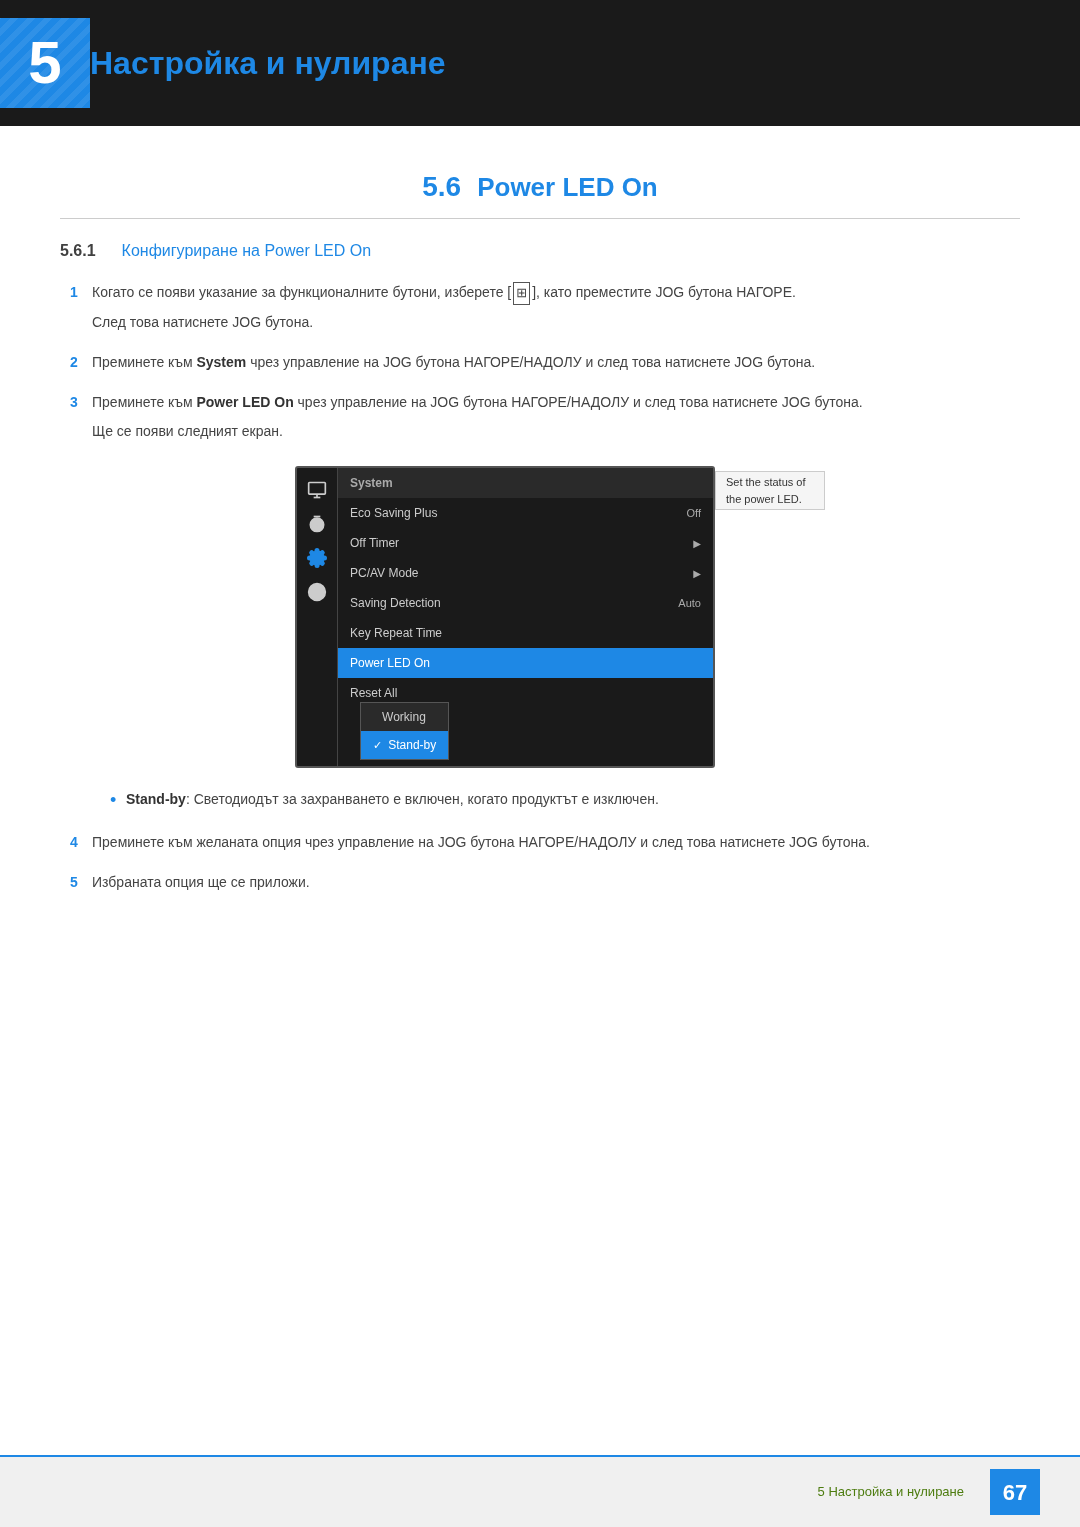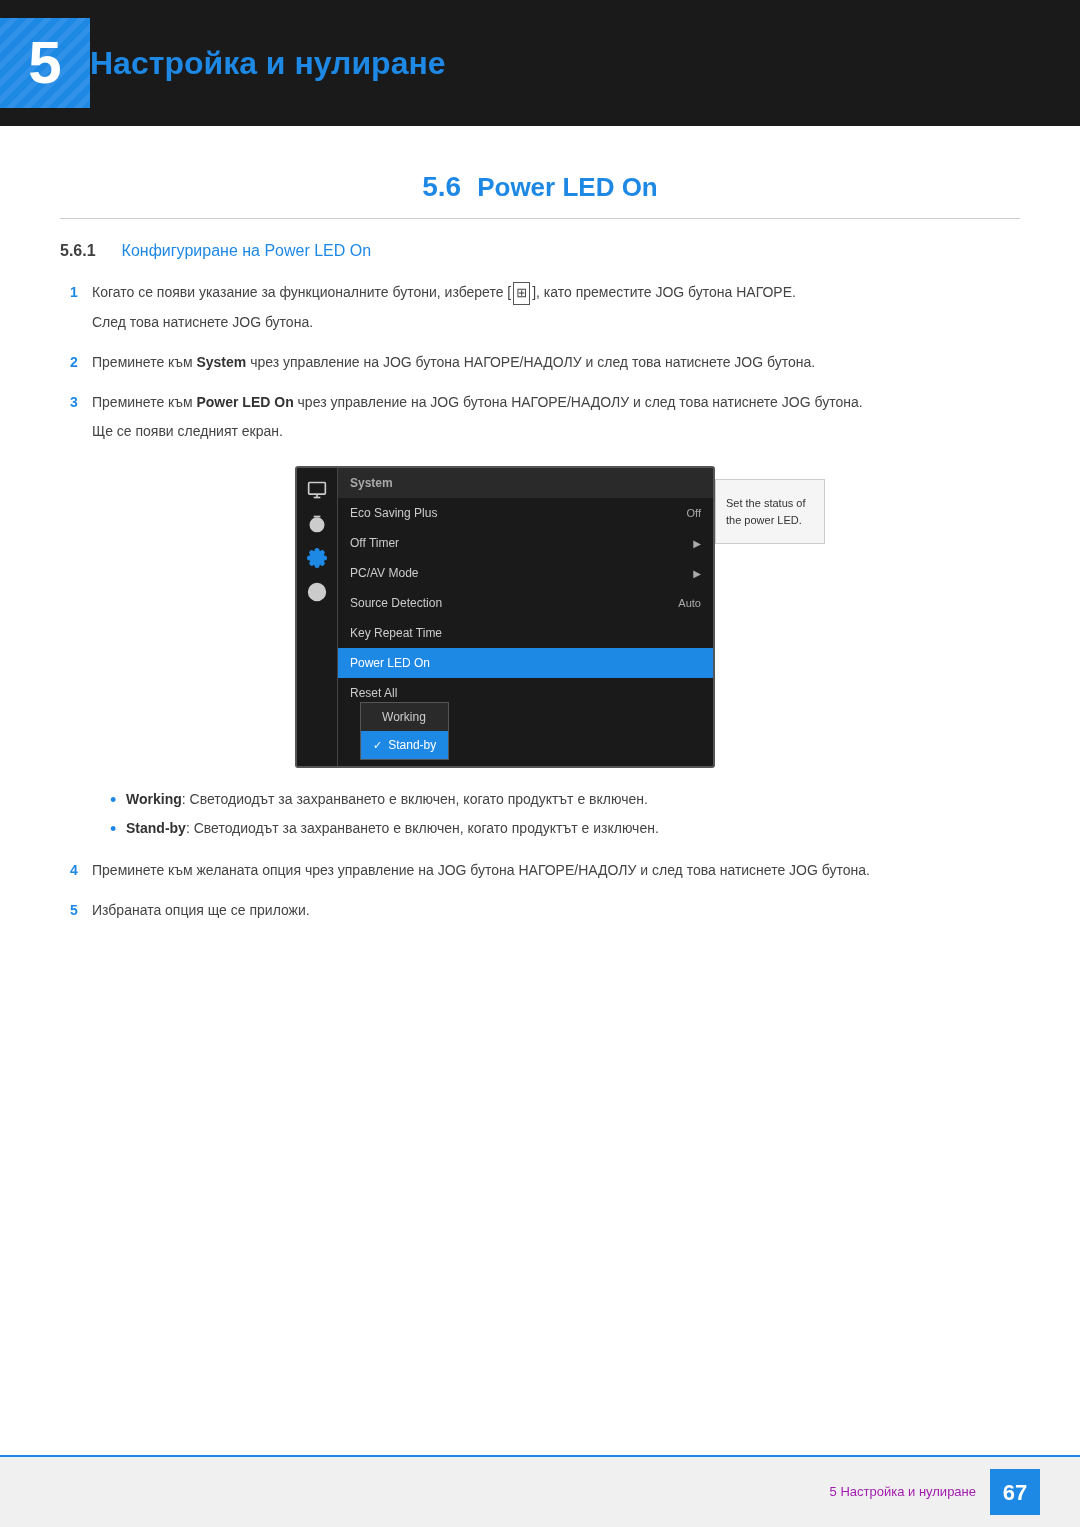--- a/index.html
+++ b/index.html
@@ -267,26 +267,26 @@
 
     .check-mark {
       margin-right: 6px;
       font-size: 11px;
     }
 
     
     .screen-tooltip {
       background: #f5f5f5;
       border: 1px solid #ccc;
-      padding: 15px 10px;
+      padding: 2px 10px;
       font-size: 11px;
       color: #333;
       width: 110px;
       align-self: flex-start;
-      margin-top: 13px;
+      margin-top: 5px;
     }
 
     
     .bullet-list {
       list-style: none;
       padding-left: 50px;
       margin-bottom: 20px;
     }
 
     .bullet-list li {
@@ -321,22 +321,22 @@
       background: #f0f0f0;
       padding: 12px 40px;
       display: flex;
       justify-content: flex-end;
       align-items: center;
       border-top: 2px solid #1e88e5;
     }
 
     .footer-chapter {
       font-size: 13px;
-      color: #a21caf;
-      margin-right: 14px;
+      color: #4d7c0f;
+      margin-right: 26px;
     }
 
     .footer-page {
       background: #1e88e5;
       color: #fff;
       font-size: 22px;
       font-weight: bold;
       width: 50px;
       height: 46px;
       display: flex;
@@ -446,21 +446,21 @@
           </div>
           <div class="screen-menu-item">
             <span>Off Timer</span>
             <span class="arrow">▶</span>
           </div>
           <div class="screen-menu-item">
             <span>PC/AV Mode</span>
             <span class="arrow">▶</span>
           </div>
           <div class="screen-menu-item">
-            <span>Source Detection</span>
+            <span>Saving Detection</span>
             <span class="value">Auto</span>
           </div>
           <div class="screen-menu-item">
             <span>Key Repeat Time</span>
           </div>
           <div class="screen-menu-item highlighted">
             <span>Power LED On</span>
           </div>
           <div class="screen-menu-item" style="display:flex; align-items:flex-start;flex-direction:column;">
             <span>Reset All</span>
@@ -479,23 +479,20 @@
             </div>
           </div>
         </div>
       </div>
 
       <div class="screen-tooltip">Set the status of the power LED.</div>
     </div>
   </div>
 
   <ul class="bullet-list">
-    <li>
-      <strong>Working</strong><span>: Светодиодът за захранването е включен, когато продуктът е включен.</span>
-    </li>
     <li>
       <strong>Stand-by</strong><span>: Светодиодът за захранването е включен, когато продуктът е изключен.</span>
     </li>
   </ul>
 
   <ol class="steps">
     <li class="step">
       <span class="step-number">4</span>
       <div class="step-content">
         Преминете към желаната опция чрез управление на JOG бутона НАГОРЕ/НАДОЛУ и след това натиснете JOG бутона.

